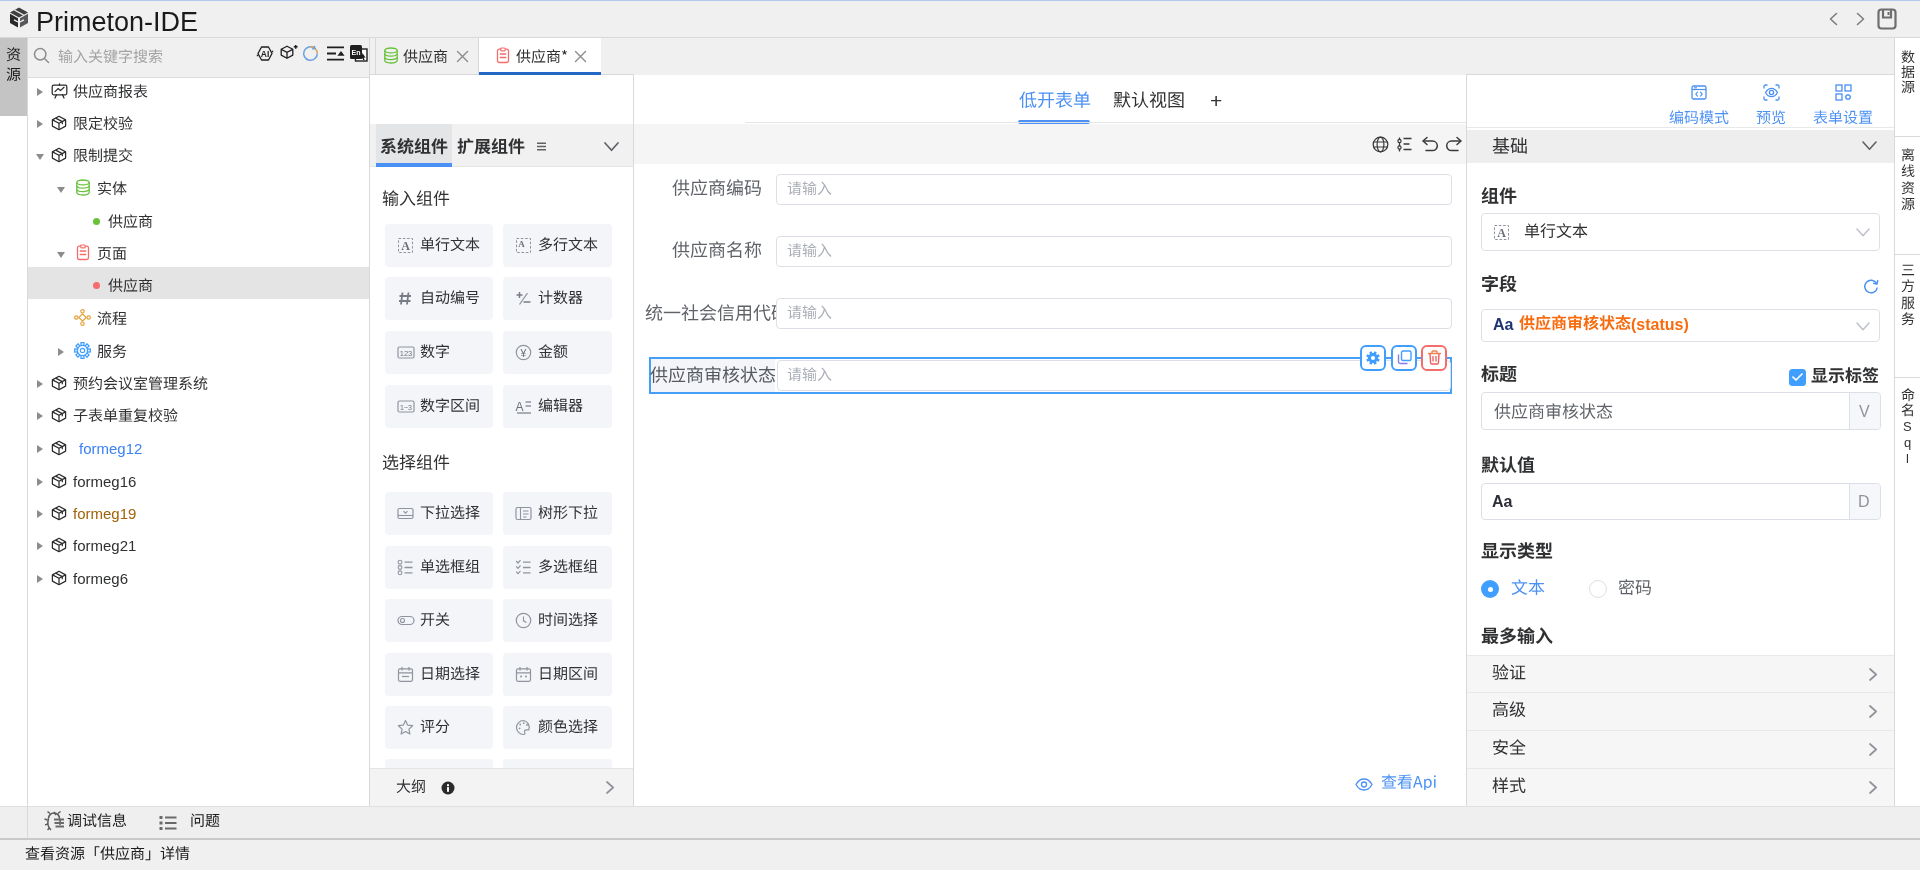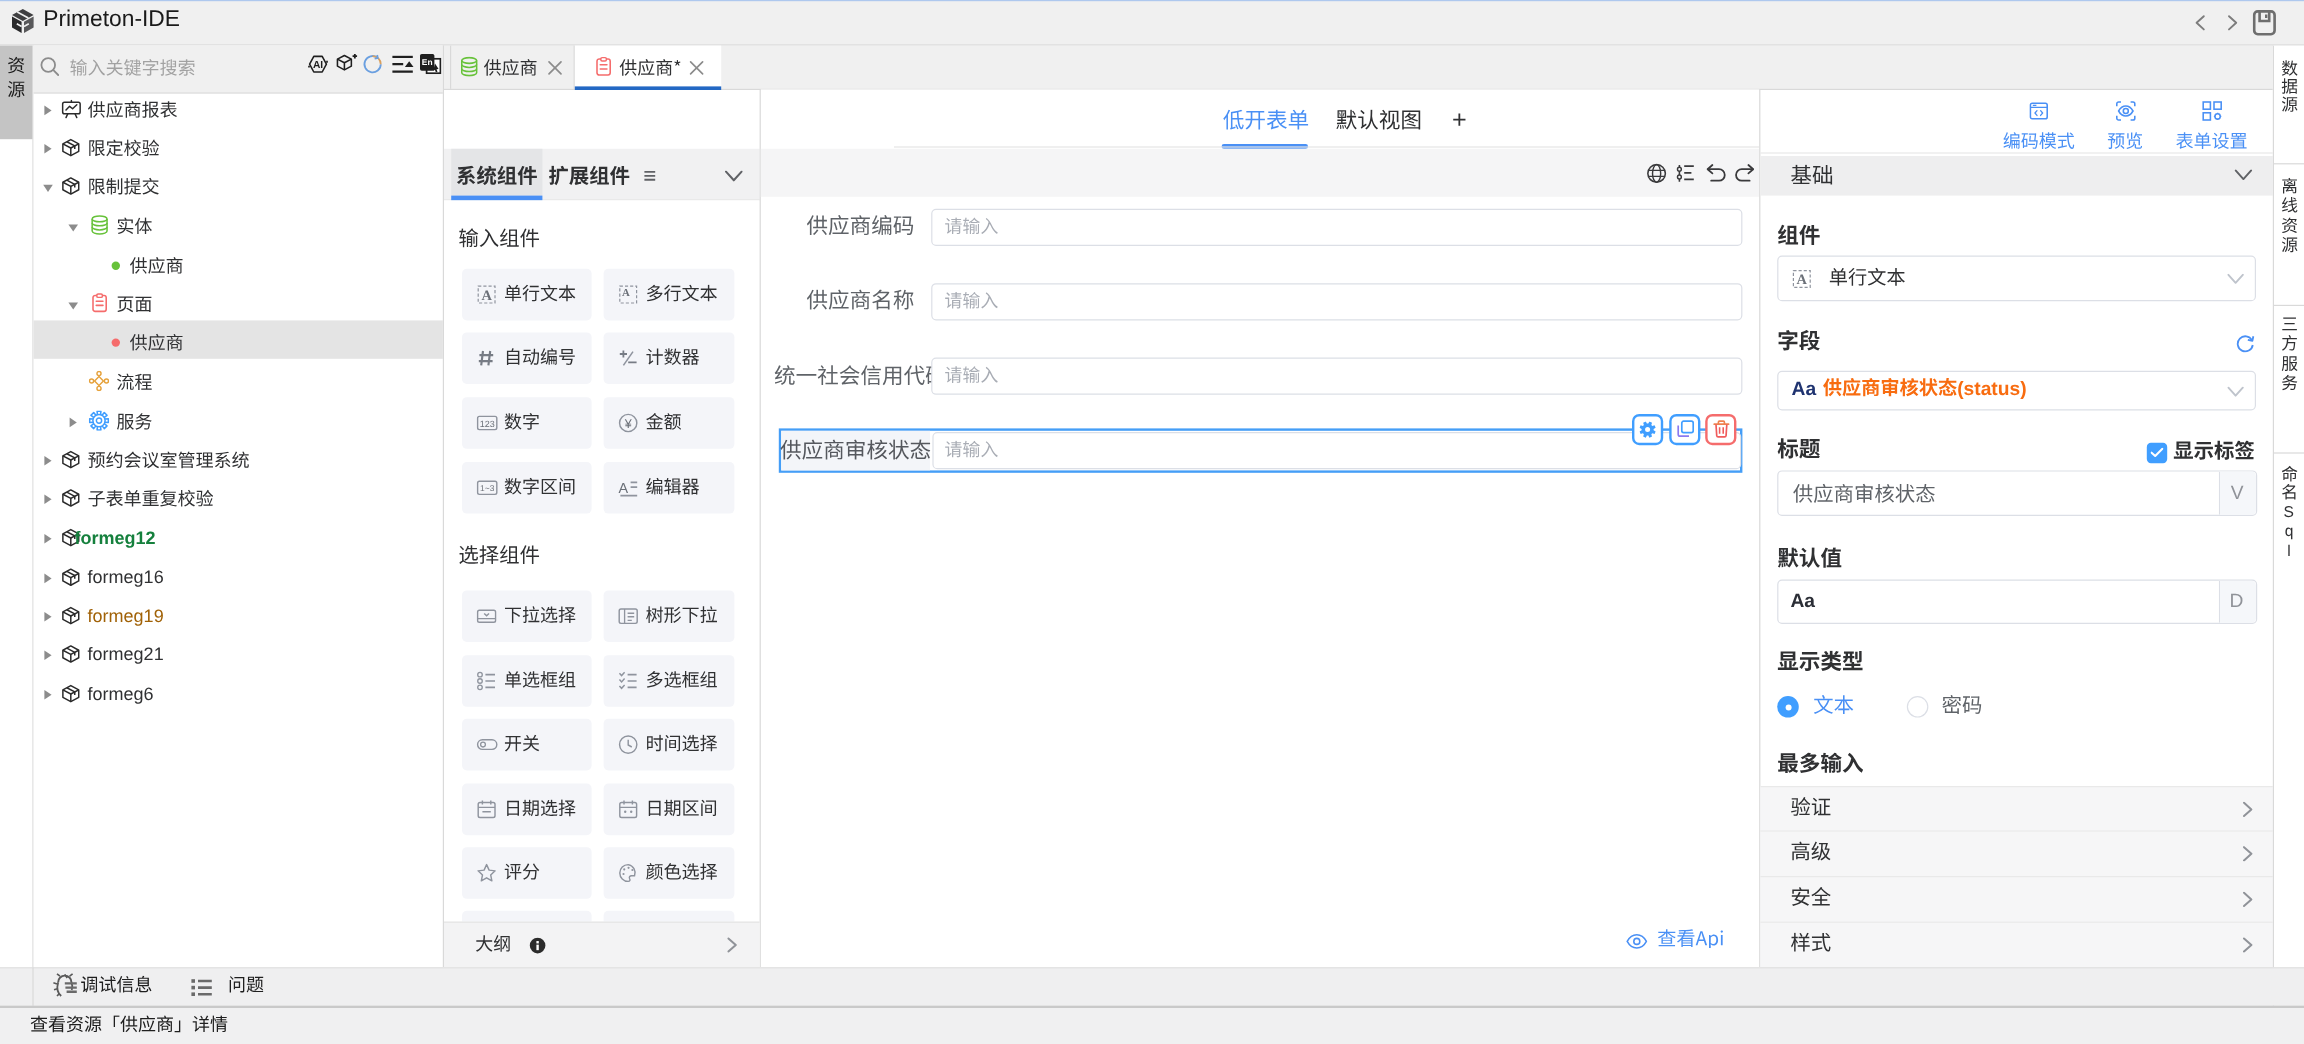--- a/index.html
+++ b/index.html
@@ -2,21 +2,21 @@
 <html><head><meta charset="utf-8"><style>html,body{margin:0;padding:0}body{width:1920px;height:870px;position:relative;font-family:"Liberation Sans",sans-serif;background:#fff;overflow:hidden}*{box-sizing:border-box}</style></head><body>
 <div style="position:absolute;left:0px;top:0px;width:1920px;height:38px;background:#f0f0f0;border-bottom:1px solid #d9d9d9;"></div>
 <div style="position:absolute;left:0px;top:0px;width:1920px;height:1px;background:#aec8ee;"></div>
 <svg style="position:absolute;left:8px;top:6px" width="22" height="23" viewBox="0 0 22 23" fill="none">
     <path d="M11 1.5 L20 6.5 L11 11.5 L2 6.5 Z" fill="#3f3f41"></path>
     <path d="M2 7.8 L10 12.2 L10 21.5 L2 17 Z" fill="#2a2a2c"></path>
     <path d="M20 7.8 L12 12.2 L12 21.5 L20 17 Z" fill="#58585a"></path>
     <path d="M6.4 4 L15.6 9" stroke="#f0f0f0" stroke-width="1.4"></path>
     <path d="M6 13.8 L10 16 M12 16 L16 13.8" stroke="#f0f0f0" stroke-width="1.4"></path>
   </svg>
-<div style="position:absolute;left:36px;top:6px;font-size:19px;color:#1a1a1a;font-weight:400;line-height:1.2;white-space:nowrap;">Primeton-IDE</div>
+<div style="position:absolute;left:36px;top:6px;font-size:27px;color:#1a1a1a;font-weight:400;line-height:1.2;white-space:nowrap;">Primeton-IDE</div>
 <svg style="position:absolute;left:1827px;top:12px" width="14" height="14" viewBox="0 0 14 14" fill="none">
     <path d="M9.5 1.5 L3.5 7 L9.5 12.5" stroke="#7d7d7d" stroke-width="1.6" stroke-linecap="round" stroke-linejoin="round"></path>
   </svg>
 <svg style="position:absolute;left:1853px;top:12px" width="14" height="14" viewBox="0 0 14 14" fill="none">
     <path d="M4.5 1.5 L10.5 7 L4.5 12.5" stroke="#7d7d7d" stroke-width="1.6" stroke-linecap="round" stroke-linejoin="round"></path>
   </svg>
 <svg style="position:absolute;left:1877px;top:8px" width="20" height="22" viewBox="0 0 20 22" fill="none">
     <rect x="1.5" y="1.5" width="17" height="19" rx="3" stroke="#6e6e6e" stroke-width="2.2"></rect>
     <path d="M6 2 V9.5 H14 V2" stroke="#6e6e6e" stroke-width="2.2"></path>
     <path d="M11.5 4 V7" stroke="#6e6e6e" stroke-width="2"></path>
@@ -197,21 +197,21 @@
       <use href="#g16" x="5000"></use>
       <use href="#g17" x="6000"></use>
     </svg></div>
 <div style="position:absolute;left:37px;top:445px;width:0px;height:0px;border-left:6px solid #8c8c8c;border-top:4.5px solid transparent;border-bottom:4.5px solid transparent;"></div>
 <svg style="position:absolute;left:51px;top:440px" width="16" height="16" viewBox="0 0 16 16" fill="none">
     <path d="M8 1.3 L14.6 4.9 L14.6 11.1 L8 14.7 L1.4 11.1 L1.4 4.9 Z" stroke="#2b2b2b" stroke-width="1.25" stroke-linejoin="round"></path>
     <path d="M1.4 4.9 L8 8.3 L14.6 4.9" stroke="#2b2b2b" stroke-width="1.25" stroke-linejoin="round"></path>
     <path d="M8 8.3 L8 14.7" stroke="#2b2b2b" stroke-width="1.25"></path>
     <path d="M4.7 3.1 L11.3 6.6 L11.3 9.2" stroke="#2b2b2b" stroke-width="1.25" stroke-linejoin="round"></path>
   </svg>
-<div style="position:absolute;left:62px;top:440px;font-size:15px;color:#15803d;font-weight:700;line-height:1.2;white-space:nowrap;">formeg12</div>
+<div style="position:absolute;left:79px;top:440px;font-size:15px;color:#3b82f6;font-weight:400;line-height:1.2;white-space:nowrap;">formeg12</div>
 <div style="position:absolute;left:37px;top:478px;width:0px;height:0px;border-left:6px solid #8c8c8c;border-top:4.5px solid transparent;border-bottom:4.5px solid transparent;"></div>
 <svg style="position:absolute;left:51px;top:473px" width="16" height="16" viewBox="0 0 16 16" fill="none">
     <path d="M8 1.3 L14.6 4.9 L14.6 11.1 L8 14.7 L1.4 11.1 L1.4 4.9 Z" stroke="#2b2b2b" stroke-width="1.25" stroke-linejoin="round"></path>
     <path d="M1.4 4.9 L8 8.3 L14.6 4.9" stroke="#2b2b2b" stroke-width="1.25" stroke-linejoin="round"></path>
     <path d="M8 8.3 L8 14.7" stroke="#2b2b2b" stroke-width="1.25"></path>
     <path d="M4.7 3.1 L11.3 6.6 L11.3 9.2" stroke="#2b2b2b" stroke-width="1.25" stroke-linejoin="round"></path>
   </svg>
 <div style="position:absolute;left:73px;top:473px;font-size:15px;color:#303133;font-weight:400;line-height:1.2;white-space:nowrap;">formeg16</div>
 <div style="position:absolute;left:37px;top:510px;width:0px;height:0px;border-left:6px solid #8c8c8c;border-top:4.5px solid transparent;border-bottom:4.5px solid transparent;"></div>
 <svg style="position:absolute;left:51px;top:505px" width="16" height="16" viewBox="0 0 16 16" fill="none">

